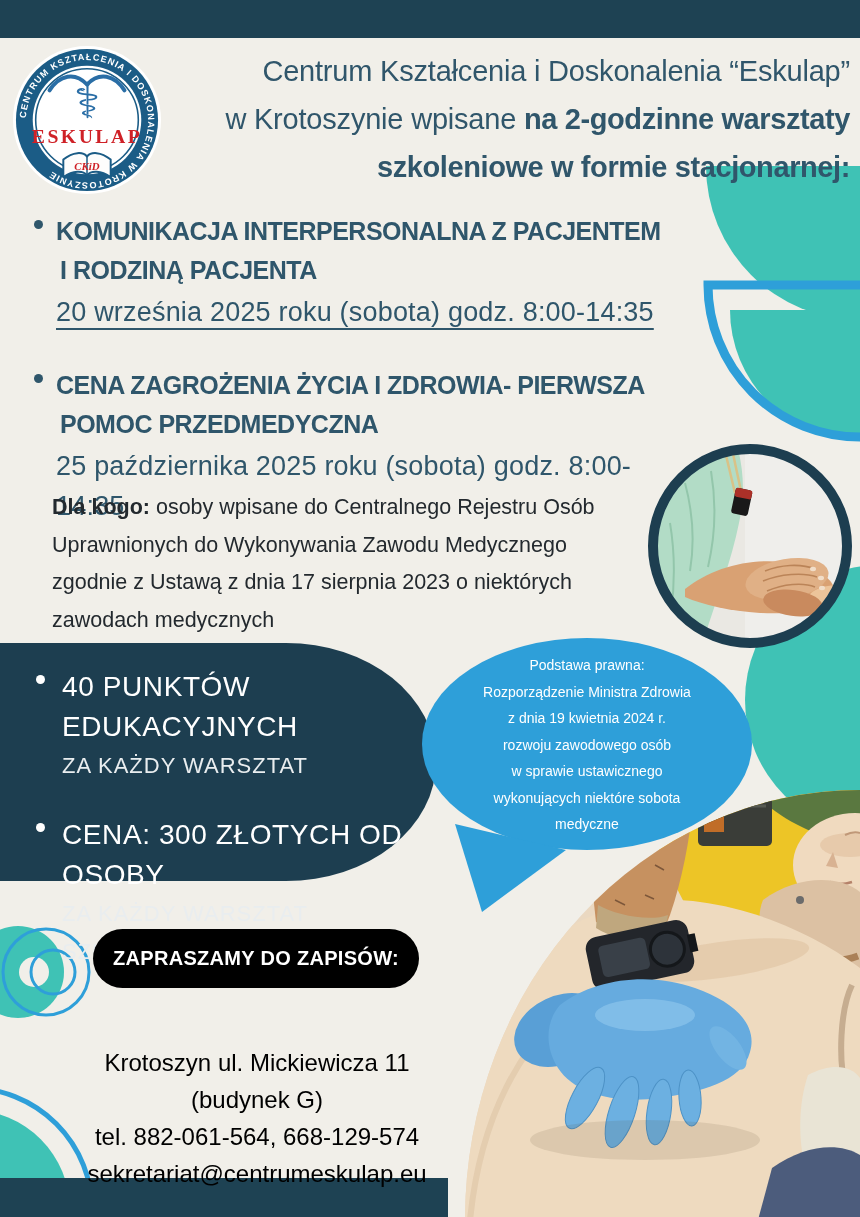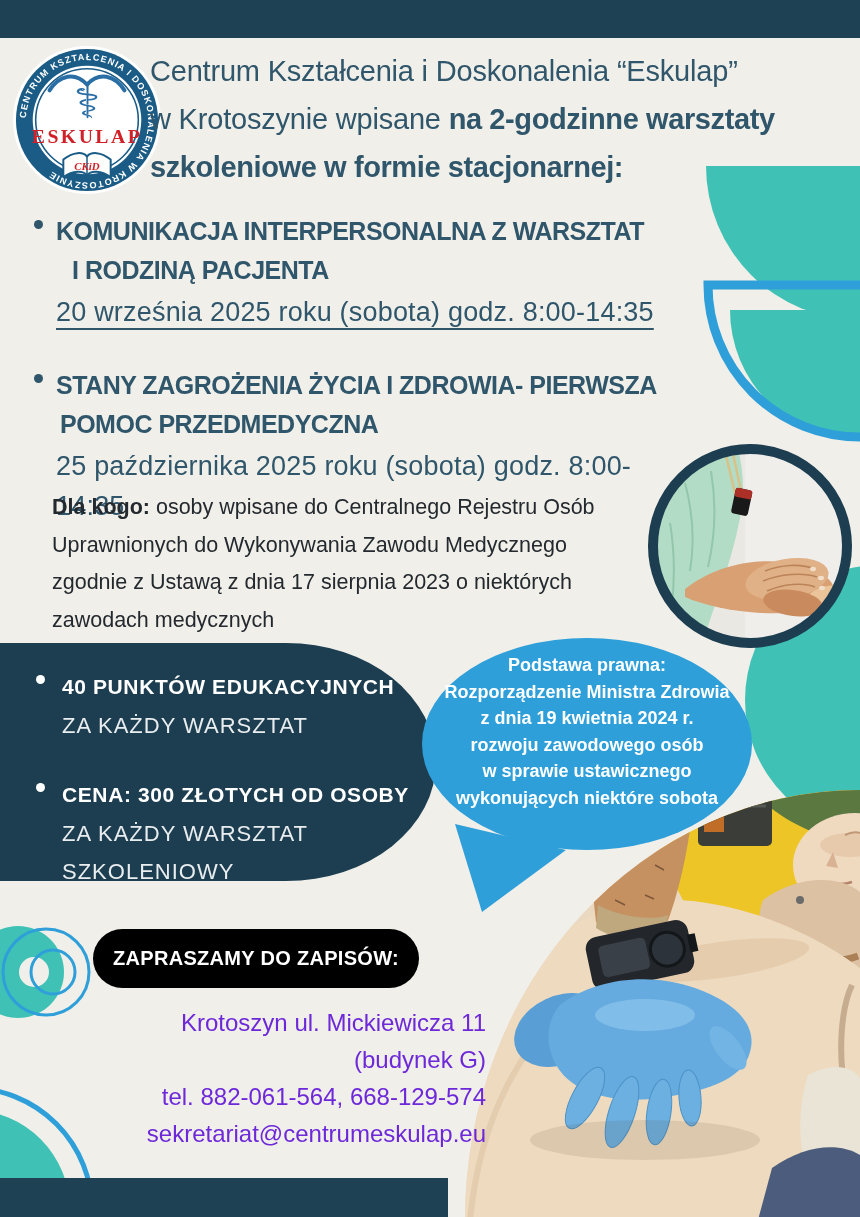--- a/index.html
+++ b/index.html
@@ -10,58 +10,58 @@
   }
   .abs{position:absolute;}
   
   .top-bar{left:0;top:0;width:860px;height:38px;background:#1e4253;z-index:6;}
   .bottom-bar{left:0;top:1178px;width:448px;height:39px;background:#1e4253;z-index:4;}
   
   .decor{left:0;top:0;width:860px;height:1217px;z-index:1;pointer-events:none;}
   
   .logo{left:12px;top:45px;width:150px;height:150px;z-index:6;}
   
-  .header{left:150px;top:47px;width:700px;z-index:6;text-align:left;color:#30566b;}
+  .header{left:150px;top:47px;width:700px;z-index:6;text-align:right;color:#30566b;}
   .header .hline{line-height:48px;font-size:29px;letter-spacing:-0.2px;}
   .header b{font-weight:700;letter-spacing:-0.4px;}
   
   .workshops{left:34px;top:212px;width:660px;z-index:6;color:#2f566b;}
   .w-item{position:relative;padding-left:22px;margin-bottom:34px;}
   .w-dot{position:absolute;left:0;top:8px;width:9px;height:9px;border-radius:50%;background:#2f566b;}
   .w-title{font-weight:700;font-size:25px;line-height:39px;letter-spacing:-0.5px;}
   .w-date{font-size:27px;line-height:40px;margin-top:2px;letter-spacing:0.2px;}
   .w-date.underlined{text-decoration:underline;text-decoration-thickness:2px;text-underline-offset:7px;}
   
   .audience{left:52px;top:489px;width:600px;z-index:6;color:#23292e;font-size:21.5px;line-height:37.5px;}
   .audience b{font-weight:700;text-align:right;}
   .audience span{display:block;}
   .audience .first{display:inline;}
   
   .benefits{left:0;top:643px;width:436px;height:238px;background:#1d3e50;
     border-radius:0 150px 150px 0 / 0 119px 119px 0;z-index:5;color:#fff;}
   .benefits-inner{padding:24px 0 0 36px;}
   .b-item{position:relative;padding-left:26px;margin-bottom:30px;}
   .b-dot{position:absolute;left:0;top:8px;width:9px;height:9px;border-radius:50%;background:#fff;}
-  .b-title{font-weight:700;font-size:21px;line-height:40px;letter-spacing:0.6px;}
+  .b-title{font-weight:400;font-size:28px;line-height:40px;letter-spacing:0.6px;}
   .b-sub{font-size:22px;line-height:38px;letter-spacing:1px;color:#e9edef;width:300px;}
   
   .bubble{left:422px;top:638px;width:330px;height:212px;background:#2e9fd9;border-radius:50%;
     z-index:5;color:#fff;text-align:center;}
-  .bubble-text{padding-top:14px;font-weight:700;font-size:18px;}
+  .bubble-text{padding-top:14px;font-weight:400;font-size:14px;}
   .bubble-text span{display:block;line-height:26.5px;}
   .bubble-tail{left:430px;top:815px;width:170px;height:105px;z-index:5;}
   
   .photo-circle{left:645px;top:441px;width:210px;height:210px;z-index:3;}
   .photo-cpr{left:430px;top:770px;width:430px;height:447px;z-index:3;}
   
   .cta{left:93px;top:929px;width:326px;height:59px;background:#000000;border-radius:30px;
     z-index:6;display:flex;align-items:center;justify-content:center;color:#fff;
     font-weight:700;font-size:20px;letter-spacing:0.3px;}
   
-  .contact{left:28px;top:1004px;width:458px;z-index:6;text-align:right;color:#6d28d9;font-size:24px;}
+  .contact{left:28px;top:1044px;width:458px;z-index:6;text-align:center;color:#000000;font-size:24px;}
   .contact span{display:block;line-height:37px;}
 </style>
 </head>
 <body>
 
 <div class="poster">
 
   <svg class="abs decor" viewBox="0 0 860 1217" xmlns="http://www.w3.org/2000/svg">
 
     <path d="M860,166 L706,166 A154,154 0 0 0 860,320 Z" fill="#3fc2b5"></path>
@@ -109,29 +109,29 @@
   <div class="abs header">
     <div class="hline">Centrum Kształcenia i Doskonalenia “Eskulap”</div>
     <div class="hline"><span>w Krotoszynie wpisane </span><b>na 2-godzinne warsztaty</b></div>
     <div class="hline"><b>szkoleniowe w formie stacjonarnej:</b></div>
   </div>
 
   <div class="abs workshops">
     <div class="w-item">
       <span class="w-dot"></span>
       <div class="w-title">
-        <div>KOMUNIKACJA INTERPERSONALNA Z WARSZTAT</div>
-        <div style="padding-left:4px;margin-left:12px;">I RODZINĄ PACJENTA</div>
+        <div>KOMUNIKACJA INTERPERSONALNA Z PACJENTEM</div>
+        <div style="padding-left:4px;">I RODZINĄ PACJENTA</div>
       </div>
       <div class="w-date underlined">20 września 2025 roku (sobota) godz. 8:00-14:35</div>
     </div>
     <div class="w-item">
       <span class="w-dot"></span>
       <div class="w-title">
-        <div>STANY ZAGROŻENIA ŻYCIA I ZDROWIA- PIERWSZA</div>
+        <div>CENA ZAGROŻENIA ŻYCIA I ZDROWIA- PIERWSZA</div>
         <div style="padding-left:4px;">POMOC PRZEDMEDYCZNA</div>
       </div>
       <div class="w-date">25 października 2025 roku (sobota) godz. 8:00-14:35</div>
     </div>
   </div>
 
   <div class="abs audience">
     <b>Dla kogo:</b><span class="first"> osoby wpisane do Centralnego Rejestru Osób</span>
     <span>Uprawnionych do Wykonywania Zawodu Medycznego</span>
     <span>zgodnie z Ustawą z dnia 17 sierpnia 2023 o niektórych</span>
@@ -240,20 +240,21 @@
   </div>
 
   <div class="abs bubble">
     <div class="bubble-text">
       <span>Podstawa prawna:</span>
       <span>Rozporządzenie Ministra Zdrowia</span>
       <span>z dnia 19 kwietnia 2024 r.</span>
       <span>rozwoju zawodowego osób</span>
       <span>w sprawie ustawicznego</span>
       <span>wykonujących niektóre sobota</span>
+      <span>medyczne</span>
     </div>
   </div>
   <svg class="abs bubble-tail" viewBox="430 815 170 105" xmlns="http://www.w3.org/2000/svg">
     <polygon points="455,824 482,912 566,850" fill="#2e9fd9"></polygon>
   </svg>
 
   <div class="abs cta">
     <span>ZAPRASZAMY DO ZAPISÓW:</span>
   </div>
 

